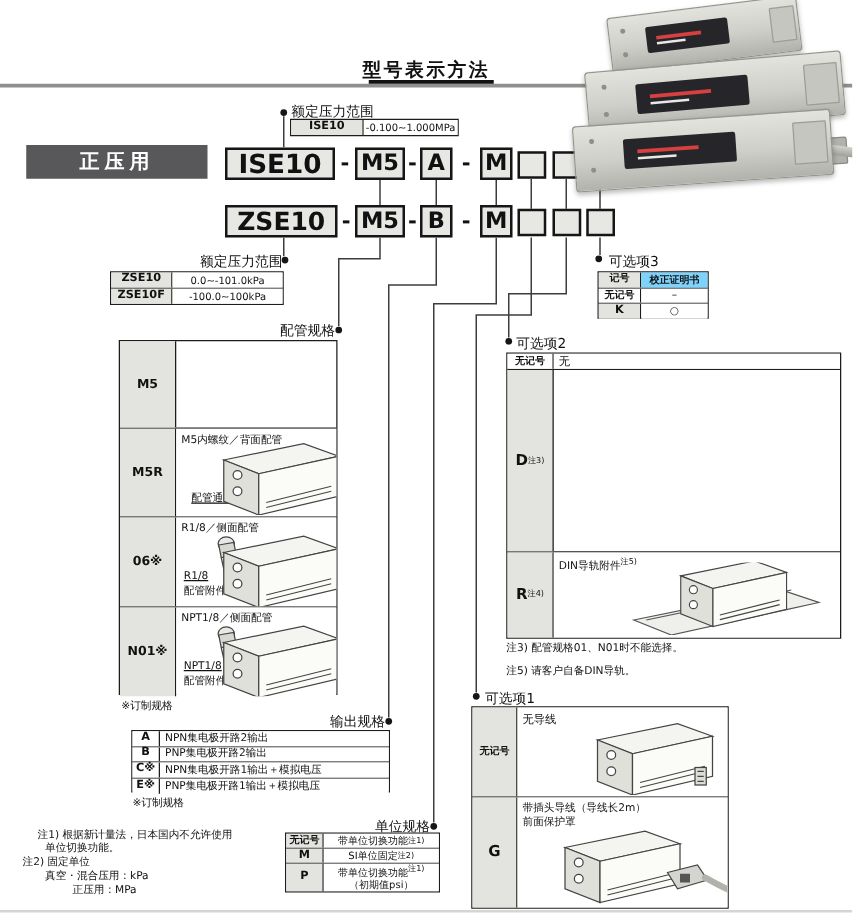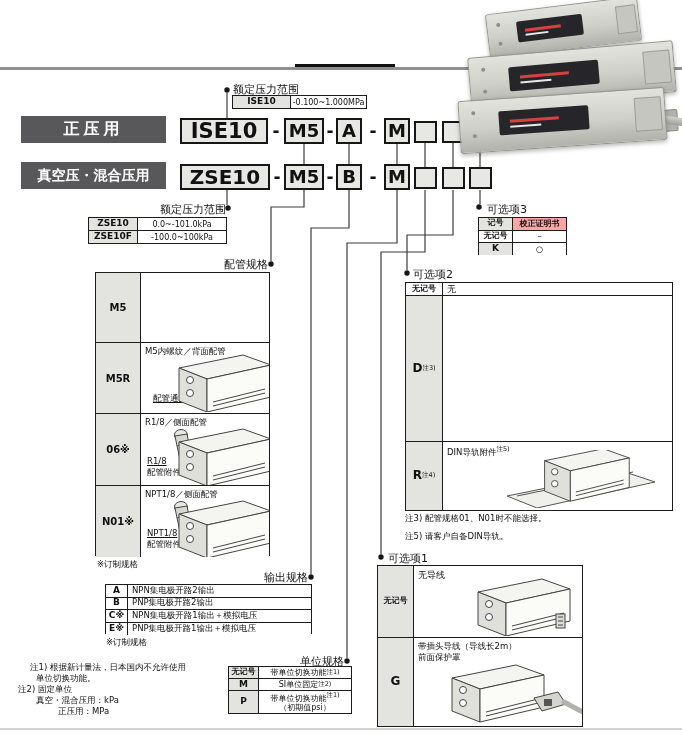--- a/index.html
+++ b/index.html
@@ -17,21 +17,21 @@
   .dash{position:absolute;display:flex;align-items:center;justify-content:center;
         font-weight:bold;font-size:17px;z-index:2}
   
   .tbl{position:absolute;border:1.2px solid #1c1c1c;background:#fff;z-index:2}
   .trow{display:flex;border-bottom:1px solid #1c1c1c;align-items:stretch}
   .trow:last-child{border-bottom:none}
   .tc{border-right:1px solid #1c1c1c;display:flex;align-items:center;justify-content:center;
       font-weight:bold;background:#e3e3e0;font-size:9px;flex:0 0 auto;text-align:center;line-height:1.1}
   .td{flex:1 1 auto;position:relative;font-size:8.5px;background:#fff;overflow:hidden}
   .td.pad{display:flex;align-items:center;padding:0 4px}
-  .hd{background:#fca5a5;font-weight:bold;justify-content:center;display:flex;align-items:center}
+  .hd{background:#7dd3fc;font-weight:bold;justify-content:center;display:flex;align-items:center}
   .cent{display:flex;align-items:center;justify-content:center;text-align:center}
   .note{position:absolute;font-size:8.5px;white-space:nowrap;z-index:2}
   .desc-top{position:absolute;left:4px;top:3px;white-space:nowrap;font-size:8.5px}
   .callout{position:absolute;font-size:8.5px;text-decoration:underline;white-space:nowrap}
   sup{font-size:6.5px;vertical-align:super;font-weight:normal}
   
   .graybar{position:absolute;left:0;top:67px;width:682px;height:3px;background:#8f8f8f;z-index:0}
   .titleline{position:absolute;left:295px;top:64px;width:100px;height:3px;background:#111;z-index:1}
   .botline{position:absolute;left:0;top:728px;width:682px;height:2px;background:#d5d5d5}
   #title{position:absolute;left:0;top:47px;width:682px;text-align:center;
@@ -63,20 +63,21 @@
         <polygon points="58,27 122,13 122,45 58,60" fill="#fbfbf8"></polygon>
         <circle cx="41" cy="28" r="3.5" fill="#fff"></circle>
         <circle cx="41" cy="41" r="3.5" fill="#fff"></circle>
         <line x1="64" y1="54" x2="116" y2="41"></line>
         <line x1="64" y1="50" x2="116" y2="37"></line>
       </g>
     </defs>
   </svg>
 
   <div class="graybar"></div>
+  <div id="title">型号表示方法</div>
   <div class="titleline"></div>
 
   <div class="photo" style="left:487px;top:5px;width:153px;height:45px;transform:rotate(-7deg)">
     <span class="hole"></span>
       <span class="hole b"></span>
     <span class="screen">
         <span class="seg"></span>
         <span class="seg2"></span>
       </span>
     <span class="cap"></span>
@@ -133,21 +134,20 @@
 
   <div class="lbl" style="left:233px;top:82px">额定压力范围</div>
   <div class="tbl" style="left:232px;top:95px;width:135px;height:14px">
     <div class="trow" style="height:100%">
       <div class="tc" style="width:58px">ISE10</div>
       <div class="td cent" style="font-size:8px">-0.100~1.000MPa</div>
     </div>
   </div>
 
   <div class="cat" style="left:21px;top:116px;width:145px;height:27px;font-size:16px;letter-spacing:4px">正压用</div>
-  <div class="cat" style="left:21px;top:162px;width:145px;height:27px;font-size:14px">真空压・混合压用</div>
 
   <div class="mbox" style="left:180px;top:118px;width:88px;height:26px;font-size:21px">ISE10</div>
   <div class="dash" style="left:268px;top:118px;width:16px;height:26px">-</div>
   <div class="mbox" style="left:284px;top:118px;width:40px;height:26px;font-size:18px">M5</div>
   <div class="dash" style="left:324px;top:118px;width:12px;height:26px">-</div>
   <div class="mbox" style="left:336px;top:118px;width:26px;height:26px;font-size:18px">A</div>
   <div class="dash" style="left:362px;top:118px;width:22px;height:26px">-</div>
   <div class="mbox" style="left:384px;top:118px;width:26px;height:26px;font-size:18px">M</div>
   <div class="mbox" style="left:414px;top:121px;width:23px;height:22px"></div>
   <div class="mbox" style="left:442px;top:121px;width:23px;height:22px"></div>

